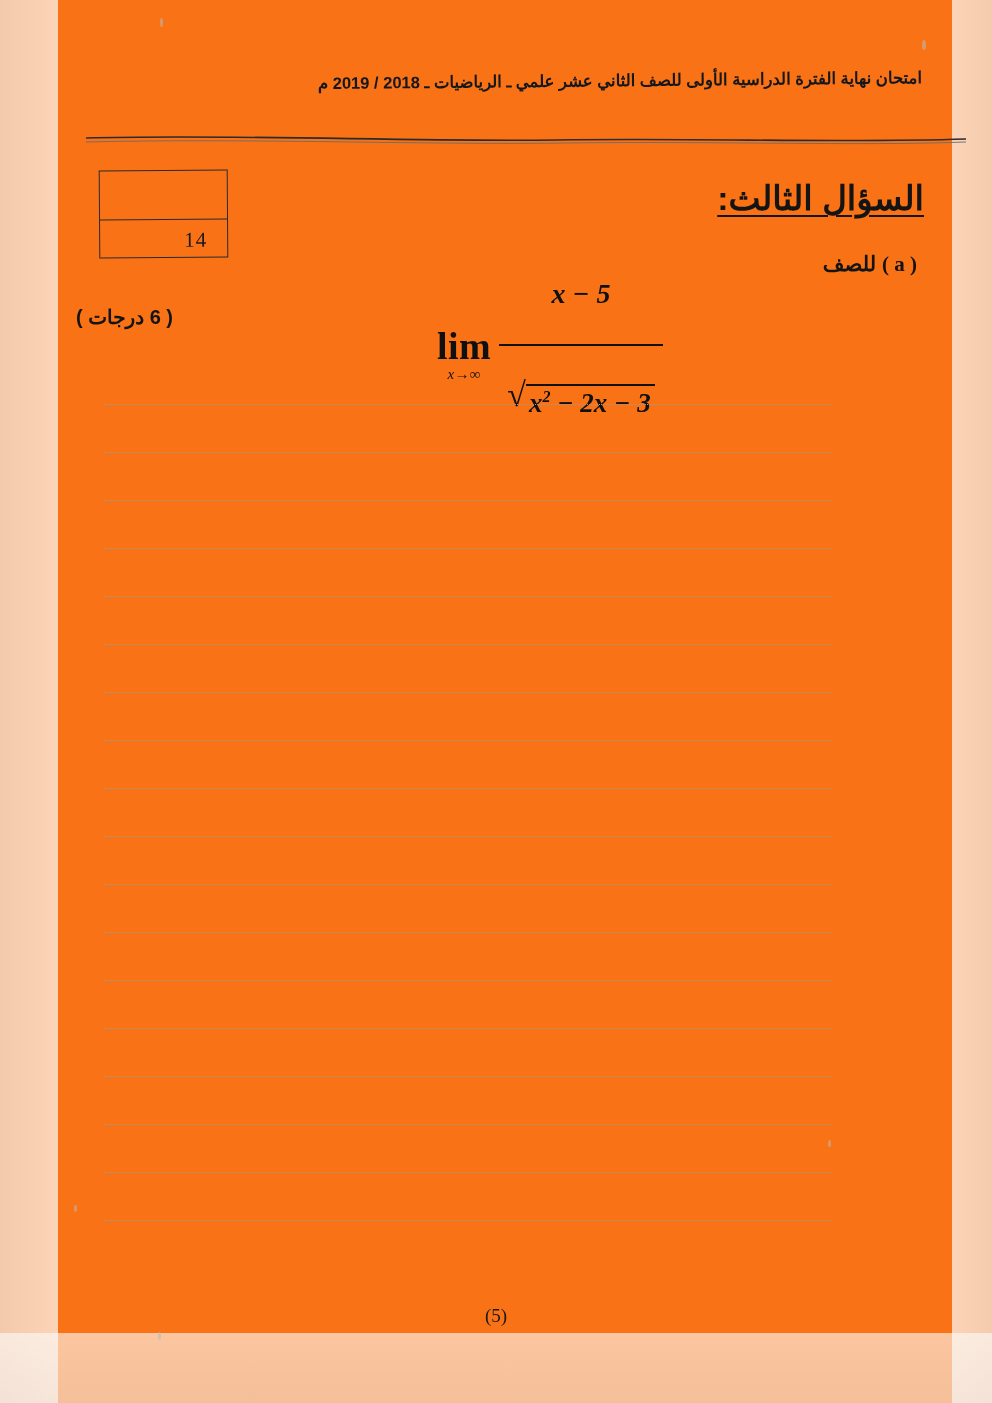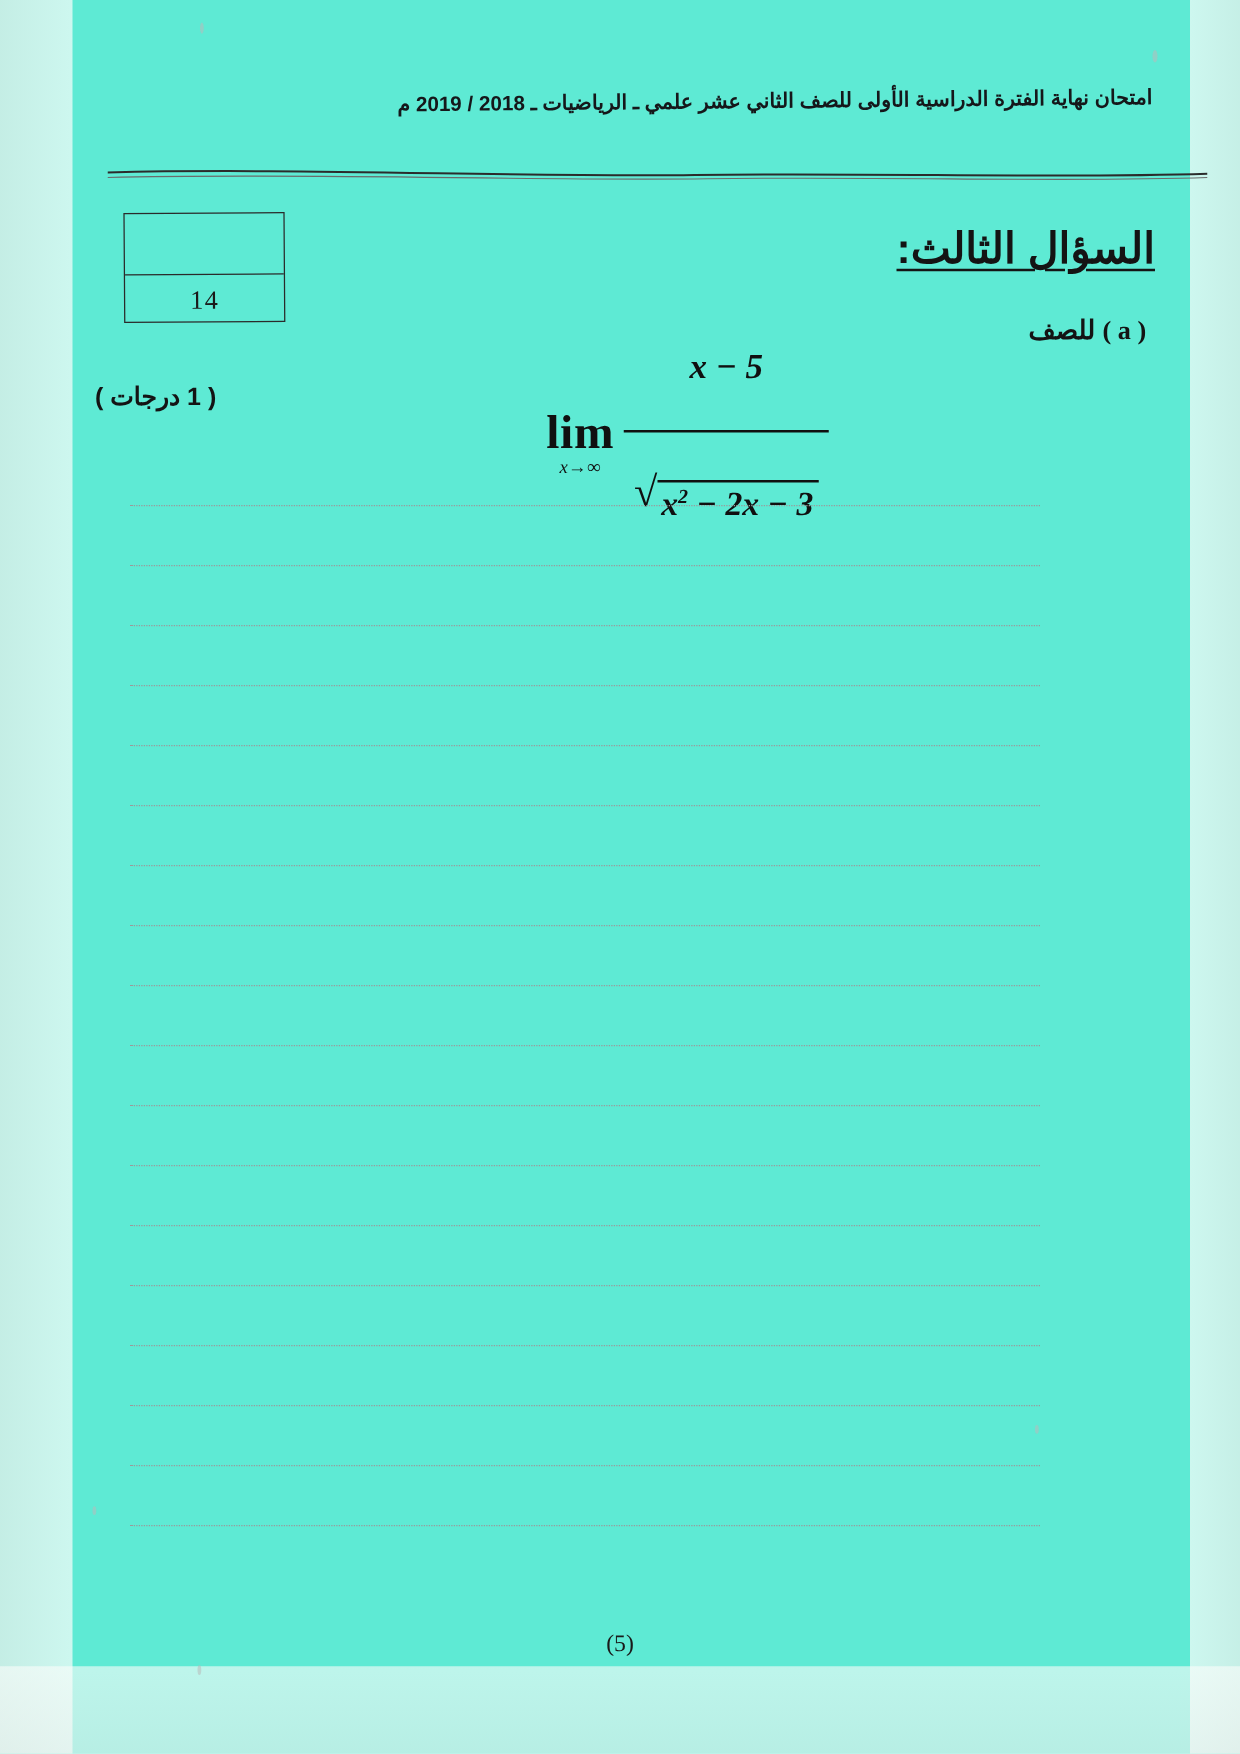--- a/index.html
+++ b/index.html
@@ -12,21 +12,21 @@
     height: 1403px;
     position: relative;
     font-family: "Liberation Serif", serif;
     color: #1b1b1b;
     overflow: hidden;
   }
 
   .page {
     position: absolute;
     inset: 0;
-    background: #5eead4;
+    background: #f97316;
   }
 
   
   .scan-edge-left {
     position: absolute;
     left: 0; top: 0; bottom: 0; width: 58px;
     background: linear-gradient(to right, #f0efec 0%, #fdfdfb 100%);
     opacity: .7;
   }
   .scan-edge-right {
@@ -92,20 +92,21 @@
     left: 0;
     width: 100%;
     height: 38px;
     display: flex;
     align-items: center;
     justify-content: center;
     font-family: "Liberation Serif", serif;
     font-size: 21px;
     color: #1a1a1a;
     letter-spacing: 1px;
+    padding-left: 32px;
   }
 
   
   .q-title {
     position: absolute;
     top: 178px;
     right: 68px;
     direction: rtl;
     font-family: "Liberation Sans", sans-serif;
     font-weight: bold;
@@ -282,21 +283,21 @@
     <div class="marks-value">14</div>
   </div>
 
   <div class="q-title">السؤال الثالث:</div>
 
   <div class="part-a">
     <span class="paren-a">( a )</span>
     <span>للصف</span>
   </div>
 
-  <div class="grade-note">( 1 درجات )</div>
+  <div class="grade-note">( 6 درجات )</div>
 
   <div class="math">
     <div class="lim">
       <span class="lim-word">lim</span>
       <span class="lim-sub">x→∞</span>
     </div>
     <div class="frac">
       <div class="num">x − 5</div>
       <div class="bar"></div>
       <div class="den">

